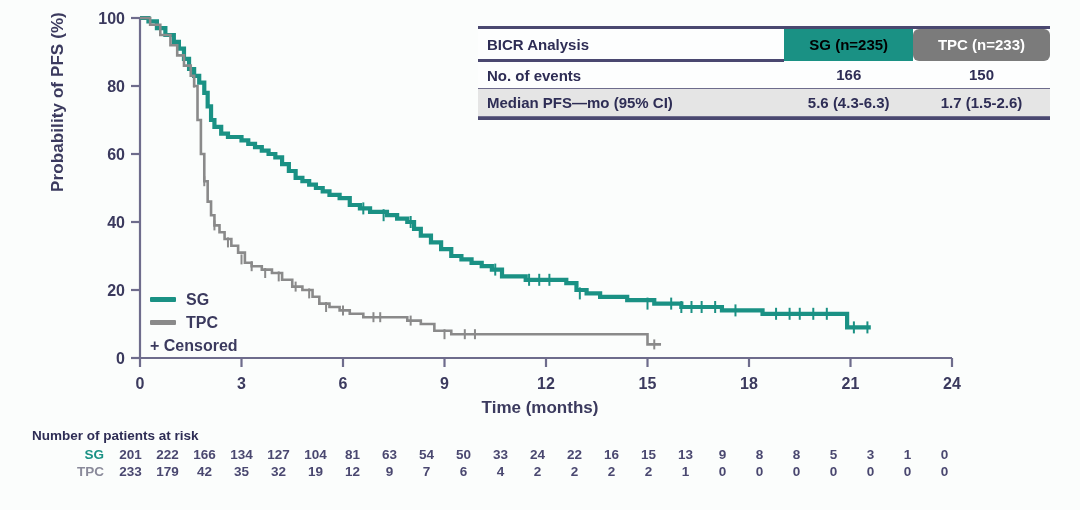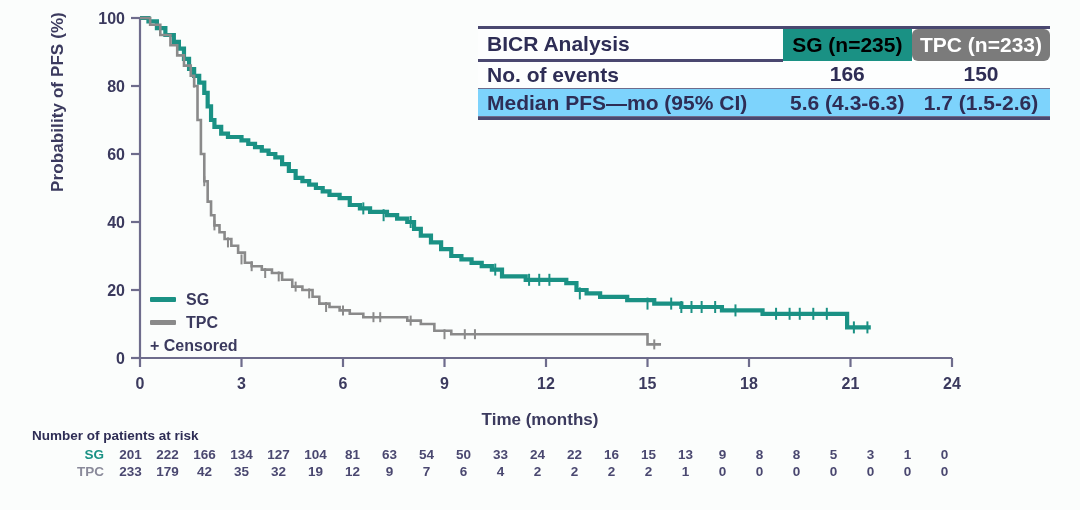--- a/index.html
+++ b/index.html
@@ -22,48 +22,48 @@
     left:-72px; top:92px;
     width:260px;
     transform:rotate(-90deg);
     transform-origin:center center;
     text-align:center;
     font-size:17px;font-weight:bold;color:#3b3a5e;
     letter-spacing:.1px;
   }
   .xlabel{
     position:absolute;left:400px;top:398px;width:280px;
-    text-align:center;font-size:17px;font-weight:bold;color:#3b3a5e;margin-top:12px;
+    text-align:center;font-size:17px;font-weight:bold;color:#3b3a5e;
   }
   .tick-text{font-size:16px;font-weight:bold;fill:#3b3a5e;font-family:"Liberation Sans",sans-serif;}
 
   
   .legend{position:absolute;left:150px;top:288px;font-size:16px;font-weight:bold;color:#3b3a5e;}
   .legend .row{display:flex;align-items:center;height:23px;}
   .legend .swatch{display:inline-block;width:26px;height:5px;margin-right:10px;border-radius:1px;}
   .legend .plusrow{height:23px;}
 
   
   .stats{
     position:absolute;left:478px;top:26px;width:572px;
     border-collapse:collapse;
-    font-size:21px;font-weight:bold;color:#2e2d55;
+    font-size:15px;font-weight:bold;color:#2e2d55;
     background:#fdfefe;
   }
   .stats td,.stats th{padding:0;margin:0;}
   .stats .topline{height:3px;background:#4a4870;}
   .stats tr.hdr td{height:30px;vertical-align:middle;}
   .stats td.lbl{padding-left:9px;text-align:left;white-space:nowrap;}
   .stats td.val{text-align:center;}
   .hdr .sg{background:#1a9184;color:#000000;text-align:center;}
   .hdr .tpc{background:#7b7b7b;color:#ffffff;text-align:center;border-radius:6px;}
   .hdr .blank{background:#fdfefe;}
   .rule-thick{border-bottom:3px solid #4a4870;}
   .rule-thin{border-bottom:1.5px solid #6e6c8c;}
-  .row-shade{background:#7dd3fc;}
+  .row-shade{background:#e5e5e5;}
   .rowh{height:28px;}
   .nowrap{white-space:nowrap;}
   .light{font-weight:normal;}
 
   
   .risk{position:absolute;left:32px;top:428px;width:1000px;}
   .risk .title{font-size:13.5px;font-weight:bold;color:#2e2d55;margin-bottom:3px;}
   .risk table{border-collapse:collapse;font-size:13.5px;font-weight:bold;}
   .risk td{padding:0 0 0 0;height:17px;text-align:center;}
   .risk td.rl{text-align:right;padding-right:8px;width:72px;}

